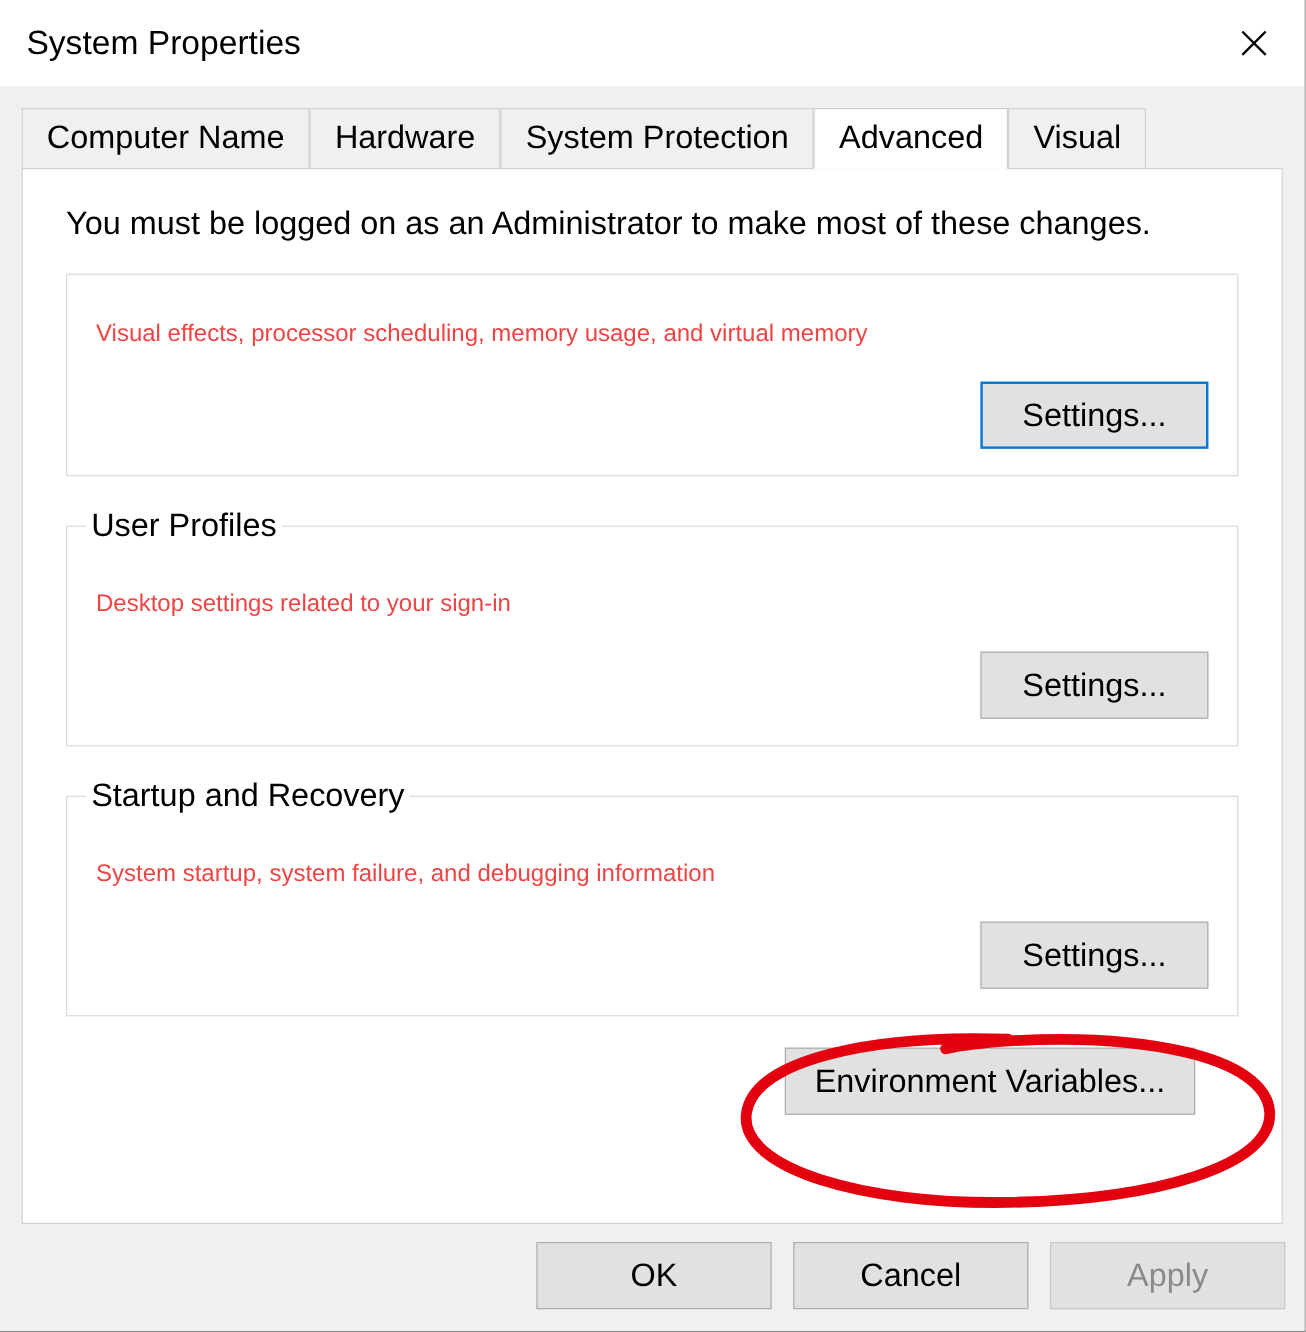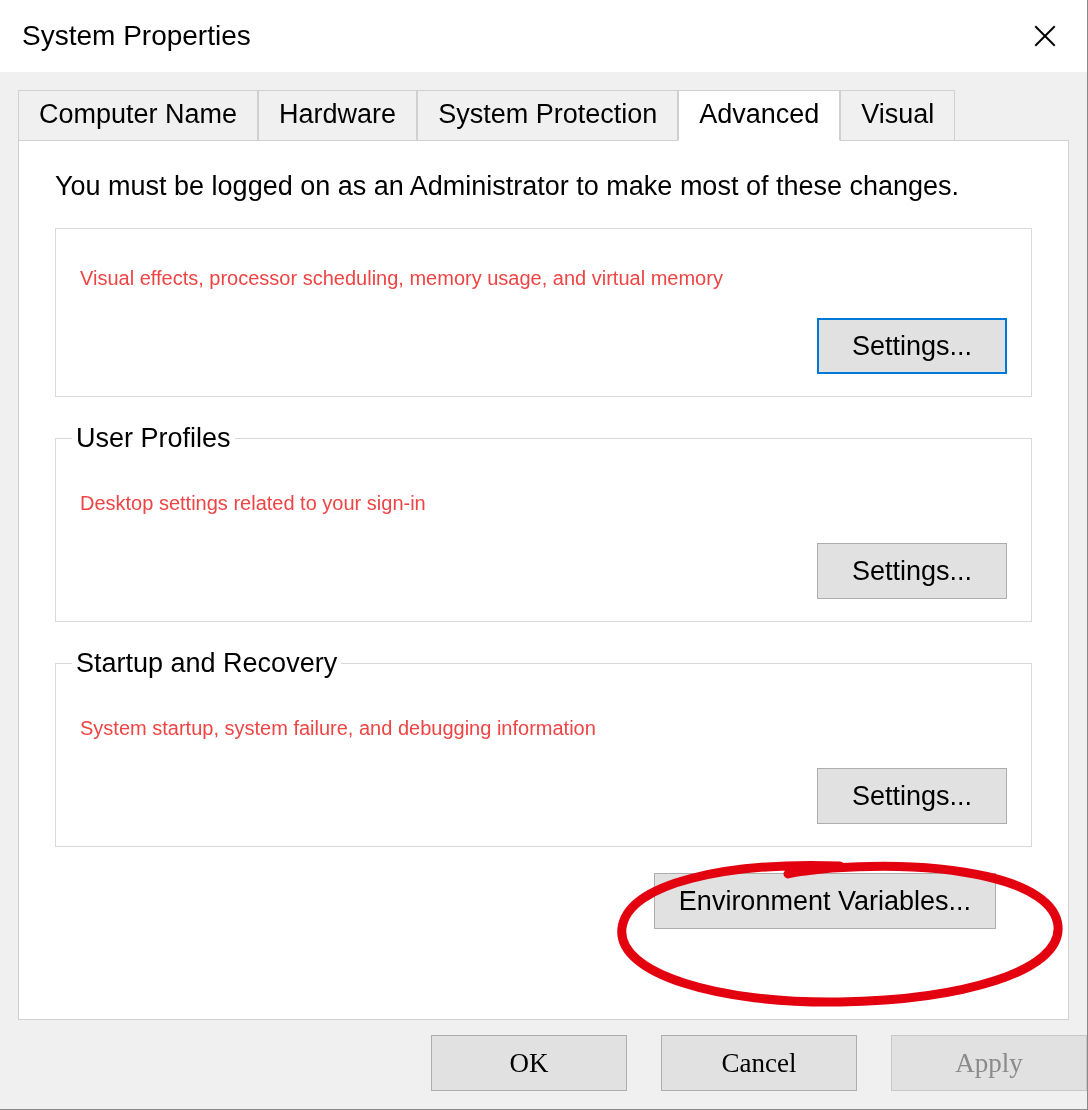--- a/index.html
+++ b/index.html
@@ -129,25 +129,24 @@
       background: #e1e1e1;
       border: 1px solid #adadad;
       font-size: 27px;
       font-family: inherit;
       cursor: pointer;
       padding: 0 24px;
       color: #000;
     }
     .dialog-buttons {
       position: absolute;
-      right: 0;
+      right: 16px;
       bottom: 18px;
       display: flex;
-      gap: 34px;
-      font-family: Liberation Serif, serif;
+      gap: 18px;
     }
     .dlg-btn {
       width: 196px;
       height: 56px;
       background: #e1e1e1;
       border: 1px solid #adadad;
       font-size: 27px;
       font-family: inherit;
       cursor: pointer;
       color: #000;

